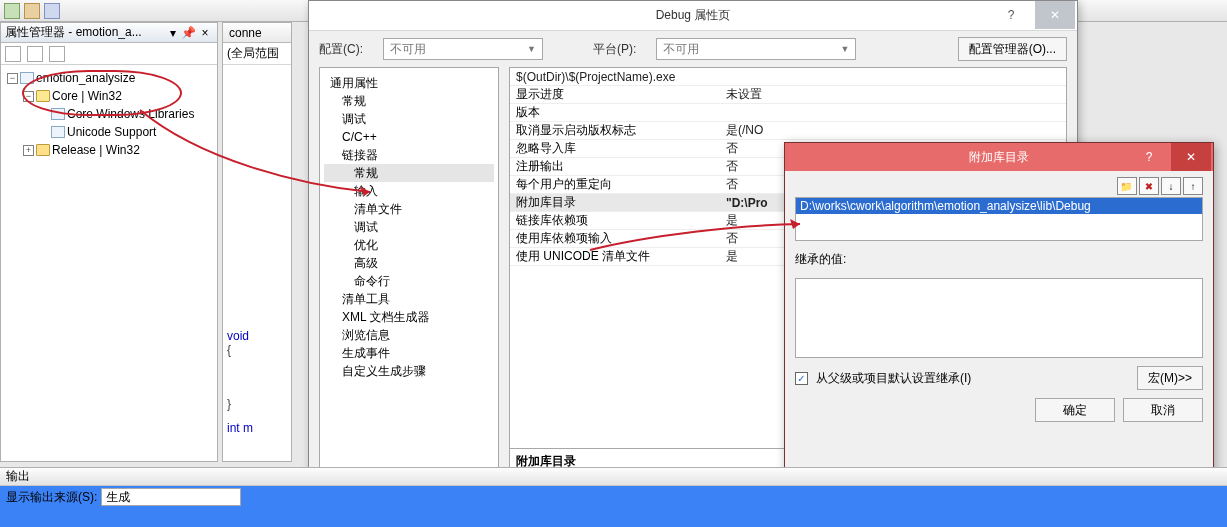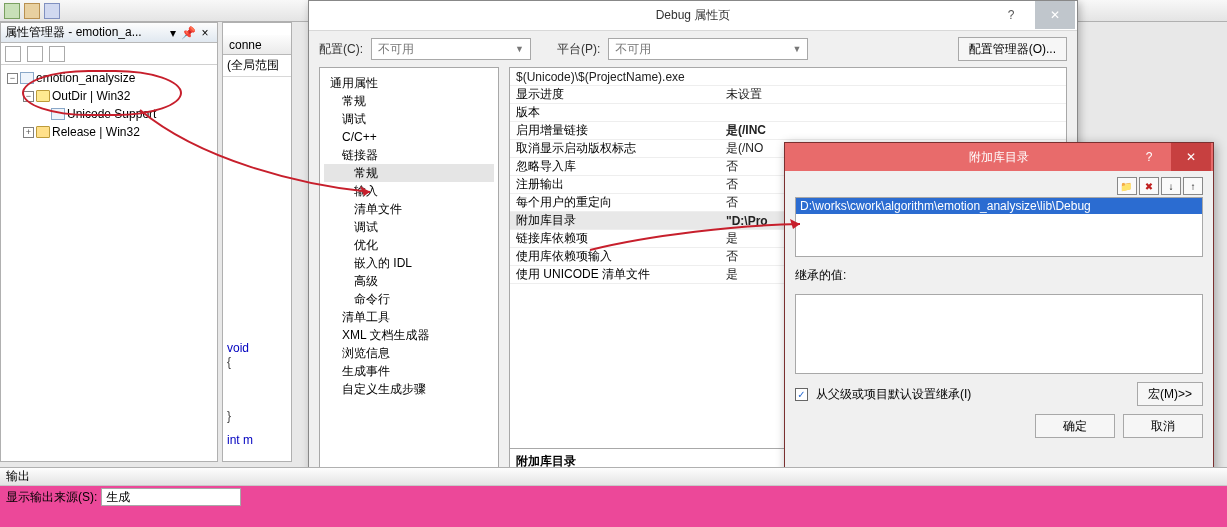--- a/index.html
+++ b/index.html
@@ -20,31 +20,31 @@
 .tree-indent { display:inline-block; }
 .tree-exp { width:11px; height:11px; border:1px solid #808080; background:#fff; display:flex; align-items:center; justify-content:center; font-size:9px; line-height:1; color:#555; }
 .tree-icon { width:14px; height:12px; display:inline-block; }
 .folder { background:#ffe08a; border:1px solid #bd9b3a; border-radius:1px; }
 .folder-open { background:#ffe990; border:1px solid #bd9b3a; border-radius:1px; }
 .doc { background:#eef4fb; border:1px solid #8aa8c8; }
 .hand-circle { position:absolute; border:2px solid #c71f2c; border-radius:50% / 60%; pointer-events:none; }
 
 
 .code-tabs { position:absolute; top:22px; left:222px; width:70px; height:440px; background:#fff; border:1px solid #b0b0b0;}
-.code-tab { height:20px; background:linear-gradient(#fdfdfd,#eaeaea); border-bottom:1px solid #b8b8b8; padding:0 6px; display:flex; align-items:center;margin-top:12px; }
+.code-tab { height:20px; background:linear-gradient(#fdfdfd,#eaeaea); border-bottom:1px solid #b8b8b8; padding:0 6px; display:flex; align-items:center; }
 .code-dd { padding:2px 4px; border-bottom:1px solid #d8d8d8;}
 .code-body { padding:4px; color:#444; font-family:Consolas,monospace; font-size:11px;}
 
 
 .dlg-prop { position:absolute; top:0; left:292px; width:770px; height:520px; background:#f0f0f0; border:1px solid #888; box-shadow:2px 2px 8px rgba(0,0,0,.25);margin-left:16px;}
 .dlg-title { height:30px; background:#fff; display:flex; align-items:center; justify-content:center; border-bottom:1px solid #d8d8d8; position:relative;}
 .dlg-title-text { color:#333;}
 .dlg-help { position:absolute; right:46px; top:0; width:40px; height:28px; display:flex; align-items:center; justify-content:center; color:#555;}
 .dlg-close { position:absolute; right:2px; top:0; width:40px; height:28px; background:#c0c6cc; color:#fff; display:flex; align-items:center; justify-content:center;}
-.cfg-row { height:36px; display:flex; align-items:center; padding:0 10px; gap:8px;}
+.cfg-row { height:36px; display:flex; align-items:center; padding:0 10px; gap:20px;}
 .lbl { color:#333; }
 .combo { height:22px; border:1px solid #a8a8a8; background:#fff; display:flex; align-items:center; padding:0 6px; color:#777;}
 .combo .arr { margin-left:auto; font-size:9px; color:#777;}
 .cfg-btn { height:24px; padding:8px 10px; border:1px solid #a8a8a8; background:#f6f6f6; display:flex; align-items:center; }
 
 .prop-body { position:absolute; top:66px; left:10px; right:10px; bottom:12px; display:flex; gap:10px;}
 .cat-tree { width:180px; background:#fff; border:1px solid #a8a8a8; padding:6px 4px; overflow:hidden;}
 .cat-item { height:18px; display:flex; align-items:center; cursor:pointer; padding-left:6px;}
 .cat-sub { padding-left:18px;}
 .cat-sub2 { padding-left:30px;}
@@ -59,35 +59,35 @@
 .desc-box { height:58px; background:#fff; border:1px solid #a8a8a8; border-top:none; padding:4px 6px;}
 .desc-title { font-weight:bold; margin-bottom:2px;}
 
 
 .dlg-lib { position:absolute; top:142px; left:784px; width:430px; height:360px; background:#f0f0f0; border:1px solid #7a3030; box-shadow:2px 2px 10px rgba(0,0,0,.3);}
 .dlg-lib-title { height:28px; background:#e86b6b; display:flex; align-items:center; justify-content:center; color:#fff; position:relative;}
 .dlg-lib-help { position:absolute; right:44px; top:0; width:40px; height:28px; display:flex; align-items:center; justify-content:center; color:#fff;}
 .dlg-lib-close { position:absolute; right:2px; top:0; width:40px; height:28px; background:#c74040; color:#fff; display:flex; align-items:center; justify-content:center;}
 .lib-toolbar { display:flex; justify-content:flex-end; gap:2px; padding:6px 10px 2px;}
 .lib-tb-btn { width:20px; height:18px; border:1px solid #888; background:#fafafa; display:flex; align-items:center; justify-content:center; font-size:10px;}
-.lib-list { margin:0 10px; height:60px; border:1px solid #a8a8a8; background:#fff; overflow:auto; position:relative;}
+.lib-list { margin:0 10px; height:44px; border:1px solid #a8a8a8; background:#fff; overflow:auto; position:relative;}
 .lib-item { background:#2b6cd1; color:#fff; height:16px; padding:0 4px; display:flex; align-items:center; font-size:11px;}
 .lib-section-lbl { margin:10px 10px 10px; }
 .lib-inherit { margin:0 10px; height:80px; border:1px solid #a8a8a8; background:#fff;}
 .lib-bottom-row { display:flex; align-items:center; margin:8px 10px; gap:8px;}
 .chk { width:13px; height:13px; border:1px solid #666; background:#fff; display:flex; align-items:center; justify-content:center; font-size:10px; color:#2b6cd1;}
 .macro-btn { margin-left:auto; height:24px; padding:0 10px; border:1px solid #a8a8a8; background:#f6f6f6; display:flex; align-items:center;}
 .lib-btns { display:flex; justify-content:flex-end; gap:8px; margin:6px 10px;}
 .std-btn { width:80px; height:24px; border:1px solid #a8a8a8; background:#f6f6f6; display:flex; align-items:center; justify-content:center;}
 
 
 svg.arrows { position:absolute; top:0; left:0; pointer-events:none; }
 
 
-.output-panel { position:absolute; left:0; bottom:0; width:1227px; height:60px; background:#ec4899; border-top:1px solid #b0b0b0;}
+.output-panel { position:absolute; left:0; bottom:0; width:1227px; height:60px; background:#3b82f6; border-top:1px solid #b0b0b0;}
 .out-header { height:18px; background:linear-gradient(#fdfdfd,#e4e4e4); border-bottom:1px solid #c8c8c8; padding:0 6px; display:flex; align-items:center;}
 .out-row { height:22px; display:flex; align-items:center; padding:0 6px; gap:4px;}
 .out-combo { width:140px; height:18px; border:1px solid #a8a8a8; background:#fff; display:flex; align-items:center; padding:0 4px;}
 </style>
 </head>
 <body>
 
 <div class="top-toolbar">
   <span class="tb-icon" style="background:#c8e0b8;border:1px solid #7aa060;"></span>
   <span class="tb-icon" style="background:#e8d0a0;border:1px solid #b89050;"></span>
@@ -109,21 +109,26 @@
   <div class="tree">
     <div class="tree-row">
       <span class="tree-exp">−</span>
       <span class="tree-icon doc"></span>
       <span>emotion_analysize</span>
     </div>
     <div class="tree-row">
       <span class="tree-indent" style="width:14px"></span>
       <span class="tree-exp">−</span>
       <span class="tree-icon folder-open"></span>
-      <span>OutDir | Win32</span>
+      <span>Core | Win32</span>
+    </div>
+    <div class="tree-row">
+      <span class="tree-indent" style="width:42px"></span>
+      <span class="tree-icon doc"></span>
+      <span>Core Windows Libraries</span>
     </div>
     <div class="tree-row">
       <span class="tree-indent" style="width:42px"></span>
       <span class="tree-icon doc"></span>
       <span>Unicode Support</span>
     </div>
     <div class="tree-row">
       <span class="tree-indent" style="width:14px"></span>
       <span class="tree-exp">+</span>
       <span class="tree-icon folder"></span>
@@ -197,23 +202,20 @@
       <div class="cat-item cat-sub2">
           <span>清单文件</span>
         </div>
       <div class="cat-item cat-sub2">
           <span>调试</span>
         </div>
       <div class="cat-item cat-sub2">
           <span>优化</span>
         </div>
       <div class="cat-item cat-sub2">
-          <span>嵌入的 IDL</span>
-        </div>
-      <div class="cat-item cat-sub2">
           <span>高级</span>
         </div>
       <div class="cat-item cat-sub2">
           <span>命令行</span>
         </div>
       <div class="cat-item cat-sub">
           <span>清单工具</span>
         </div>
       <div class="cat-item cat-sub">
           <span>XML 文档生成器</span>
@@ -225,33 +227,29 @@
           <span>生成事件</span>
         </div>
       <div class="cat-item cat-sub">
           <span>自定义生成步骤</span>
         </div>
     </div>
 
     <div class="right-col">
       <div class="prop-grid">
         <div class="prop-row">
-            <div class="prop-v">$(Unicode)\$(ProjectName).exe</div>
+            <div class="prop-v">$(OutDir)\$(ProjectName).exe</div>
           </div>
         <div class="prop-row">
             <div class="prop-k">显示进度</div>
             <div class="prop-v">未设置</div>
           </div>
         <div class="prop-row">
             <div class="prop-k">版本</div>
             <div class="prop-v"></div>
-          </div>
-        <div class="prop-row">
-            <div class="prop-k">启用增量链接</div>
-            <div class="prop-v bold">是(/INC</div>
           </div>
         <div class="prop-row">
             <div class="prop-k">取消显示启动版权标志</div>
             <div class="prop-v">是(/NO</div>
           </div>
         <div class="prop-row">
             <div class="prop-k">忽略导入库</div>
             <div class="prop-v">否</div>
           </div>
         <div class="prop-row">

